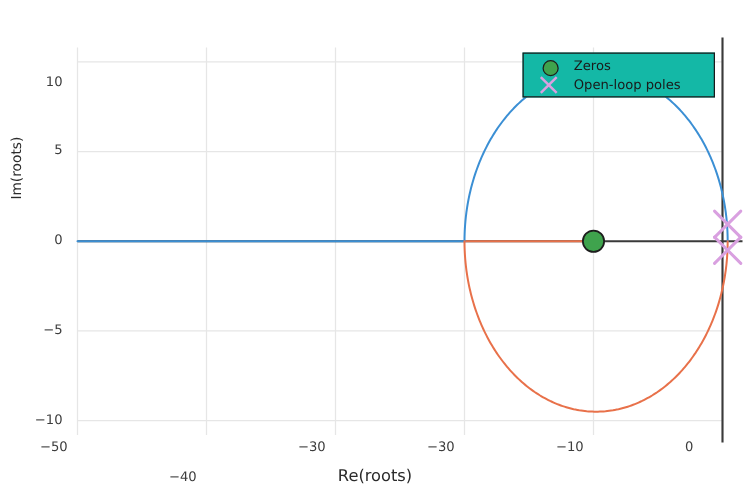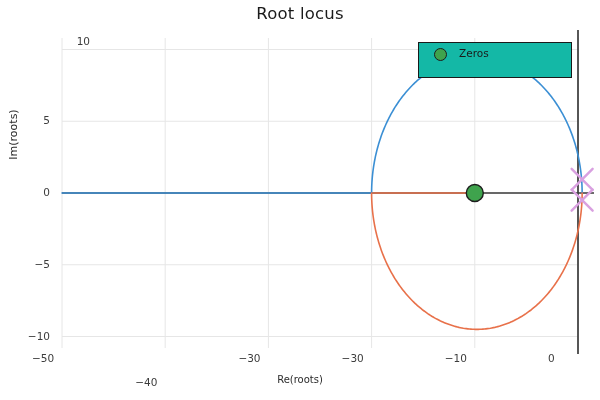--- a/index.html
+++ b/index.html
@@ -17,21 +17,21 @@
     letter-spacing:.2px;
   }
   .ylabel{
     position:absolute;
     left:-52px;top:128px;width:130px;
     text-align:center;font-size:11px;color:#2b2b2b;
     transform:rotate(-90deg);
   }
   .xlabel{
     position:absolute;left:0;top:374px;width:600px;
-    text-align:center;font-size:10px;color:#2b2b2b;
+    text-align:center;font-size:13px;color:#2b2b2b;
   }
   .xtick{
     position:absolute;top:352px;width:60px;margin-left:-30px;
     text-align:left;font-size:10.5px;color:#3c3c3c;
   }
   .ytick{
     position:absolute;left:0px;width:50px;margin-top:-7px;
     text-align:right;font-size:10.5px;color:#3c3c3c;
   }
   .legend{
@@ -102,42 +102,47 @@
       </g>
     <g id="markerlayer">
         <circle cx="474.8" cy="193" r="8.5" fill="#3fa34d" stroke="#1d1d1d" stroke-width="1.4"></circle>
         <line x1="571.628" y1="168.86574074074076" x2="592.628" y2="189.86574074074076" stroke="#d9a0e0" stroke-width="2.4" stroke-linecap="round"></line>
         <line x1="592.628" y1="168.86574074074076" x2="571.628" y2="189.86574074074076" stroke="#d9a0e0" stroke-width="2.4" stroke-linecap="round"></line>
         <line x1="571.628" y1="189.67592592592592" x2="592.628" y2="210.67592592592592" stroke="#d9a0e0" stroke-width="2.4" stroke-linecap="round"></line>
         <line x1="592.628" y1="189.67592592592592" x2="571.628" y2="210.67592592592592" stroke="#d9a0e0" stroke-width="2.4" stroke-linecap="round"></line>
       </g>
   </svg>
 
-  <div class="title">Root locus</div>
   <div class="ylabel">Im(roots)</div>
   <div class="xlabel">Re(roots)</div>
 
   <div id="xticklayer">
       <div class="xtick" style="left: 62px;">−50</div>
       <div class="xtick" style="left: 165.2px; margin-top: 24px;">−40</div>
       <div class="xtick" style="left: 268.4px;">−30</div>
       <div class="xtick" style="left: 371.6px;">−30</div>
       <div class="xtick" style="left: 474.8px;">−10</div>
       <div class="xtick" style="left: 578px;">0</div>
     </div>
   <div id="yticklayer">
       <div class="ytick" style="top: 336.519px;">−10</div>
       <div class="ytick" style="top: 264.759px;">−5</div>
       <div class="ytick" style="top: 193px;">0</div>
       <div class="ytick" style="top: 121.241px;">5</div>
-      <div class="ytick" style="top: 42px; padding-left: 40px;">10</div>
+      <div class="ytick" style="top: 67px;">10</div>
     </div>
 
   <div class="legend">
     <div class="legend-row r0">
       <span class="legend-mark">
           <span class="dot"></span>
         </span>
       <span class="legend-label">Zeros</span>
     </div>
+    <div class="legend-row r1">
+      <span class="legend-mark">
+          <span class="xmark"></span>
+        </span>
+      <span class="legend-label">Open-loop poles</span>
+    </div>
   </div>
 
 </div>
 
 </body></html>

